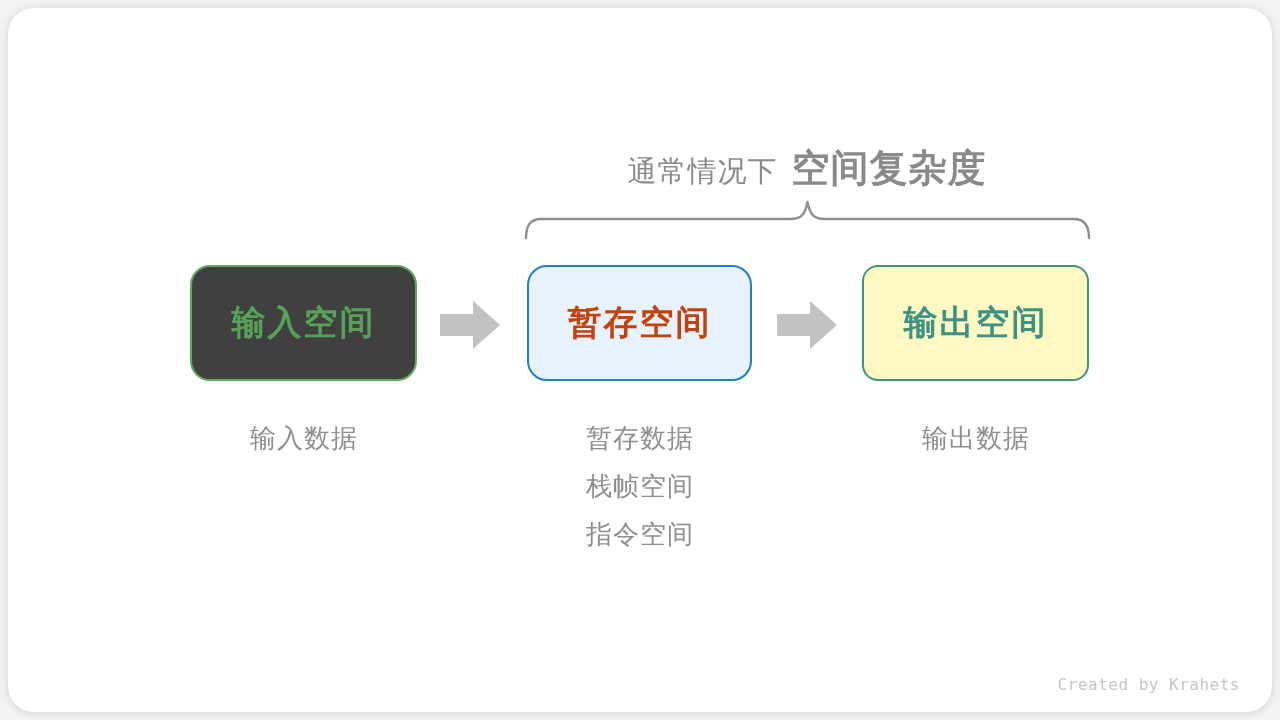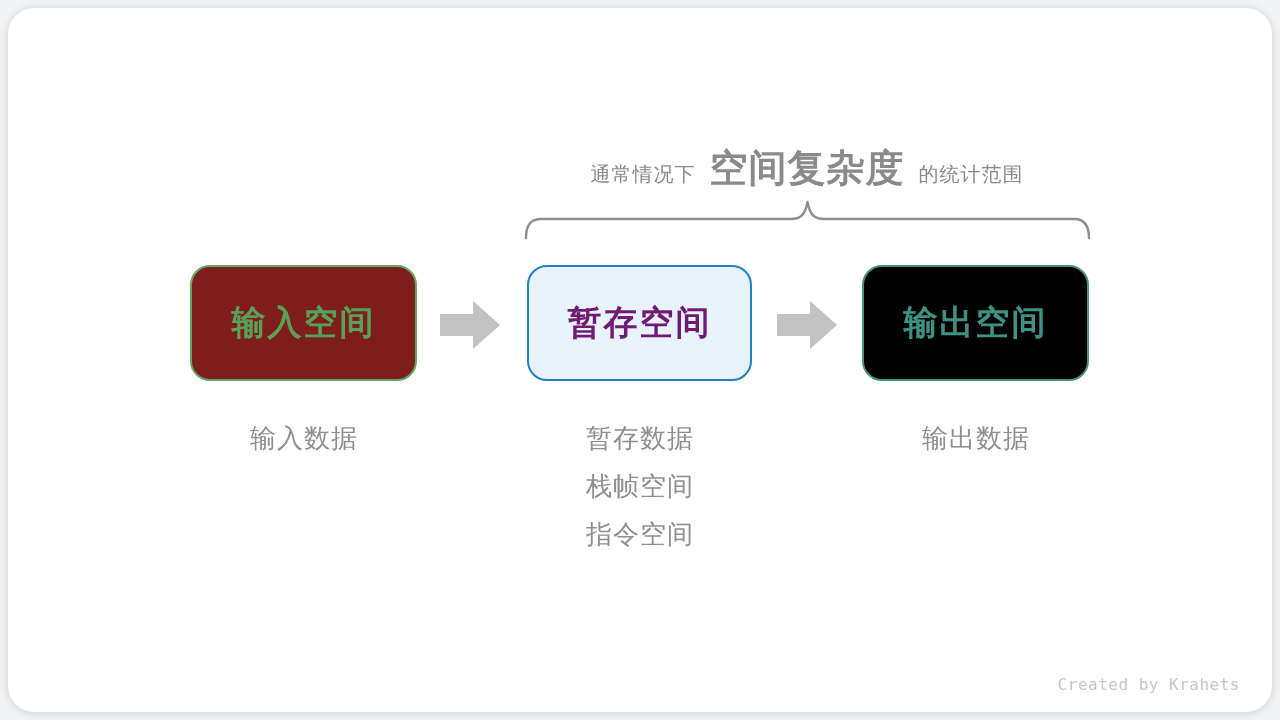--- a/index.html
+++ b/index.html
@@ -25,21 +25,21 @@
     position: absolute;
     left: 807px;
     top: 143px;
     transform: translateX(-50%);
     display: flex;
     align-items: baseline;
     gap: 14px;
     white-space: nowrap;
   }
   .annotation .reg {
-    font-size: 20px;
+    font-size: 29px;
     font-weight: 400;
     letter-spacing: 1px;
   }
   .annotation .strong {
     font-size: 38px;
     font-weight: 700;
     letter-spacing: 1px;
   }
   .brace {
     position: absolute;
@@ -106,44 +106,43 @@
 </style>
 </head>
 <body>
 
 <div class="page">
   <div class="card"></div>
 
   <div class="annotation" style="color: rgb(138, 138, 138);">
     <span class="reg">通常情况下</span>
     <span class="strong">空间复杂度</span>
-    <span class="reg">的统计范围</span>
   </div>
 
   <svg class="brace" viewBox="0 0 567 40">
     <path d="M 2,38 C 2,26 6,19 17,19 L 266,19 C 277,19 281,15 283.5,2 C 286,15 290,19 301,19 L 550,19 C 561,19 565,26 565,38" style="stroke: rgb(142, 142, 142);"></path>
   </svg>
 
-  <div class="node node-1" style="border-color: rgb(99, 168, 99); background-color: #7f1d1d;">
+  <div class="node node-1" style="border-color: rgb(99, 168, 99); background-color: #404040;">
     <span class="node-label" style="color: rgb(87, 161, 88);">输入空间</span>
   </div>
 
   <svg class="arrow arrow-1" viewBox="0 0 60 48">
     <polygon points="0,13 33,13 33,0 60,24 33,48 33,35 0,35" style="fill: rgb(194, 194, 194);"></polygon>
   </svg>
 
   <div class="node node-2" style="border-color: rgb(34, 128, 200); background-color: rgb(231, 242, 251);">
-    <span class="node-label" style="color: #701a75;">暂存空间</span>
+    <span class="node-label" style="color: #c2410c;">暂存空间</span>
   </div>
 
   <svg class="arrow arrow-2" viewBox="0 0 60 48">
     <polygon points="0,13 33,13 33,0 60,24 33,48 33,35 0,35" style="fill: rgb(194, 194, 194);"></polygon>
   </svg>
 
-  <div class="node node-3" style="border-color: rgb(68, 147, 127); background-color: #000000;">
+  <div class="node node-3" style="border-color: rgb(68, 147, 127); background-color: #fef9c3; border-radius: 16px;">
     <span class="node-label" style="color: rgb(62, 146, 131);">输出空间</span>
   </div>
 
   <div class="caption caption-1" style="color: rgb(142, 142, 142);">
     <div>输入数据</div>
   </div>
 
   <div class="caption caption-3" style="color: rgb(142, 142, 142);">
     <div>输出数据</div>
   </div>

